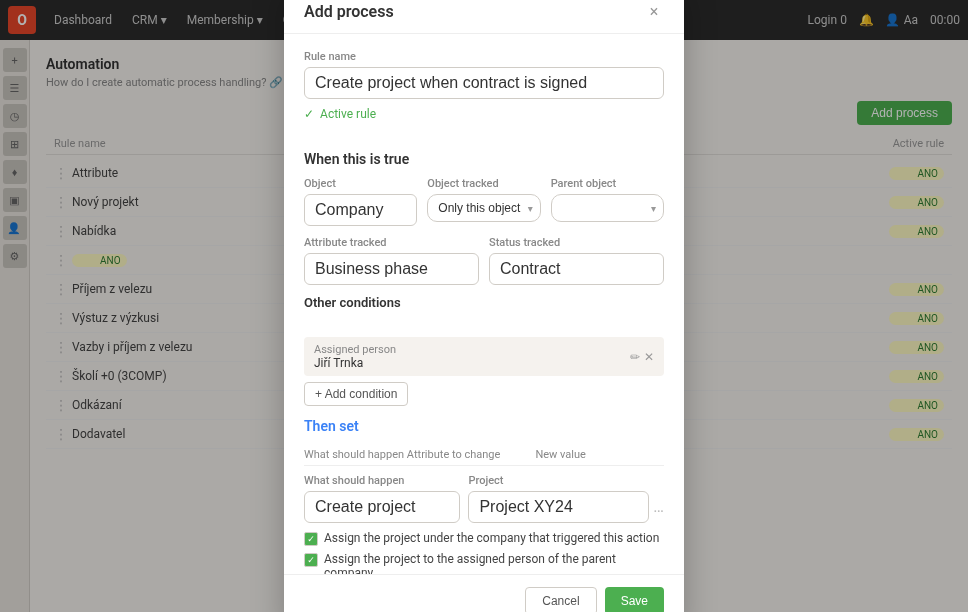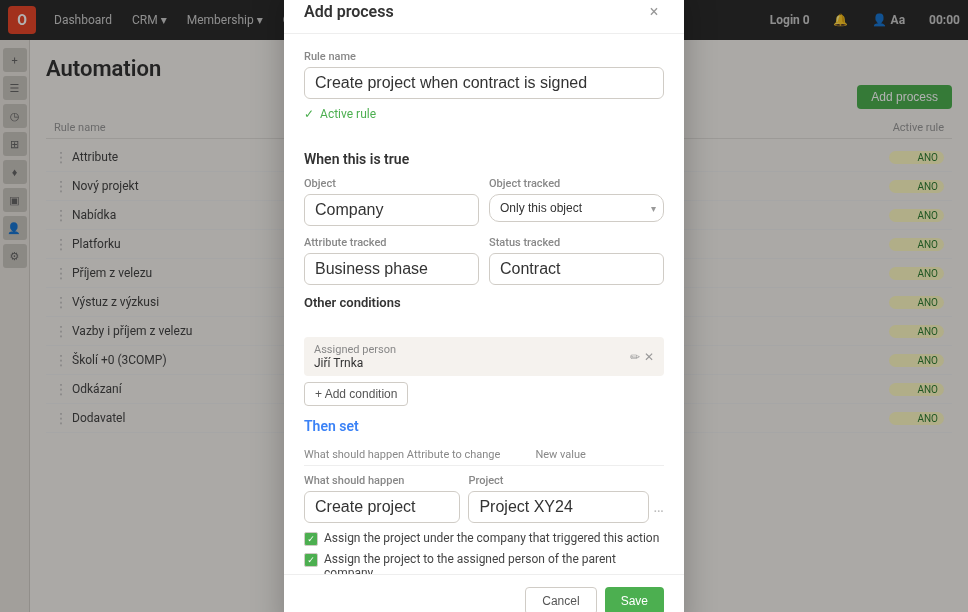--- a/index.html
+++ b/index.html
@@ -36,21 +36,21 @@
     .nav-item {
       color: #ccc;
       font-size: 12px;
       padding: 4px 8px;
       cursor: pointer;
       border-radius: 3px;
       white-space: nowrap;
     }
     .nav-right {
       margin-left: auto;
-      display: flex; align-items: flex-start; gap: 24px; font-weight: bold;
+      display: flex; align-items: flex-start; gap: 12px;
     }
     .nav-right-item {
       color: #ccc; font-size: 12px; cursor: pointer;
       display: flex; align-items: center; gap: 3px;
     }
 
     
     .left-sidebar {
       position: absolute;
       top: 40px; left: 0;
@@ -73,21 +73,21 @@
 
     
     .main-area {
       position: absolute;
       top: 40px; left: 30px; right: 0; bottom: 0;
       background: #f5f2ee;
       padding: 16px;
     }
 
     .page-title {
-      font-size: 22px;
+      font-size: 14px;
       font-weight: 600;
       color: #333;
       margin-bottom: 4px;
     }
     .page-subtitle {
       font-size: 11px;
       color: #888;
       margin-bottom: 12px;
     }
 
@@ -421,20 +421,23 @@
   <div class="sidebar-icon">◷</div>
   <div class="sidebar-icon">⊞</div>
   <div class="sidebar-icon">♦</div>
   <div class="sidebar-icon">▣</div>
   <div class="sidebar-icon">👤</div>
   <div class="sidebar-icon">⚙</div>
 </div>
 
 <div class="main-area">
   <div class="page-title">Automation</div>
+  <div class="page-subtitle">
+    <span>How do I create automatic process handling?</span> 🔗
+  </div>
   <div style="display:flex; justify-content:flex-end; margin-bottom:8px;">
     <button class="btn-add">Add process</button>
   </div>
   <div class="list-header">
     <span style="flex:1;">Rule name</span>
     <span>Active rule</span>
   </div>
 
   <div class="list-item">
       <span class="dots-icon">⋮</span>
@@ -446,21 +449,20 @@
       <span class="list-item-name">Nový projekt</span>
       <span class="badge green">ANO</span>
     </div>
   <div class="list-item">
       <span class="dots-icon">⋮</span>
       <span class="list-item-name">Nabídka</span>
       <span class="badge green">ANO</span>
     </div>
   <div class="list-item">
       <span class="dots-icon">⋮</span>
-      <span class="list-item-name">Platforku</span>
       <span class="badge green">ANO</span>
     </div>
   <div class="list-item">
       <span class="dots-icon">⋮</span>
       <span class="list-item-name">Příjem z velezu</span>
       <span class="badge green">ANO</span>
     </div>
   <div class="list-item">
       <span class="dots-icon">⋮</span>
       <span class="list-item-name">Výstuz z výzkusi</span>
@@ -516,20 +518,28 @@
         <input class="field-input" type="text" value="Company" style="">
       </div>
       <div class="form-col">
         <div class="field-label">Object tracked</div>
         <div class="select-wrapper">
           <select class="field-select">
             <option>Only this object</option>
           </select>
         </div>
       </div>
+      <div class="form-col">
+        <div class="field-label">Parent object</div>
+        <div class="select-wrapper">
+          <select class="field-select">
+            <option></option>
+          </select>
+        </div>
+      </div>
     </div>
 
     <div class="form-row">
       <div class="form-col">
         <div class="field-label">Attribute tracked</div>
         <input class="field-input" type="text" value="Business phase" style="">
       </div>
       <div class="form-col">
         <div class="field-label">Status tracked</div>
         <input class="field-input" type="text" value="Contract" style="">

